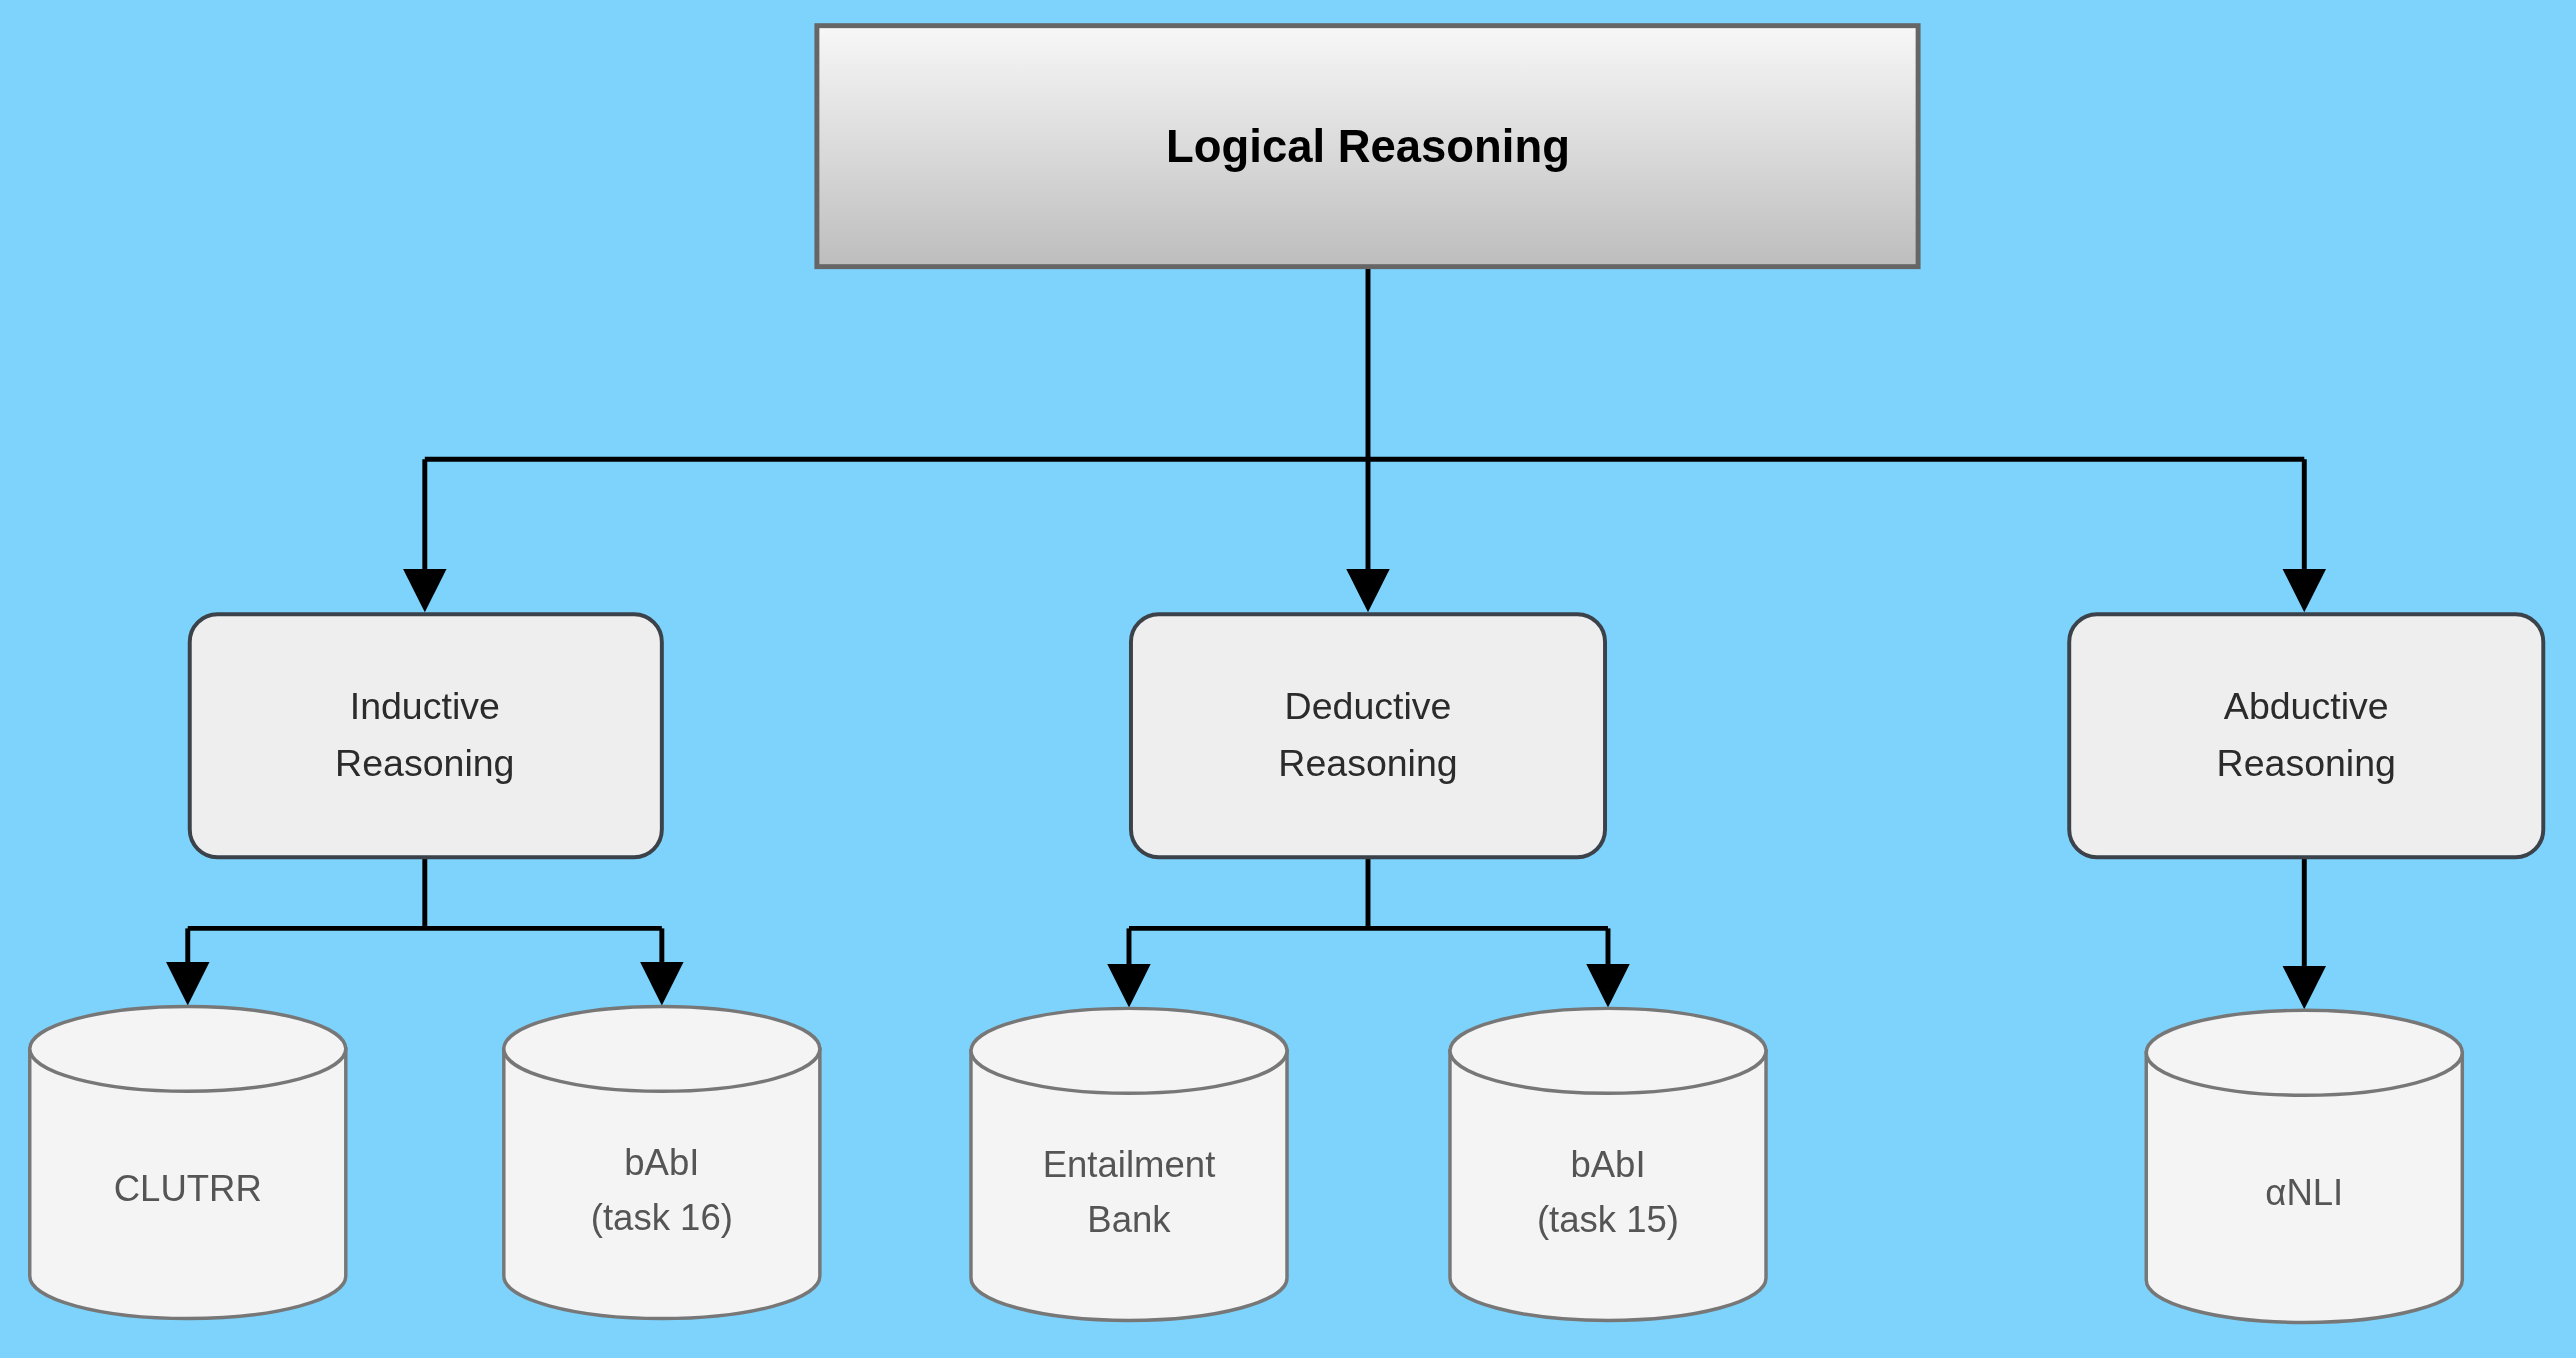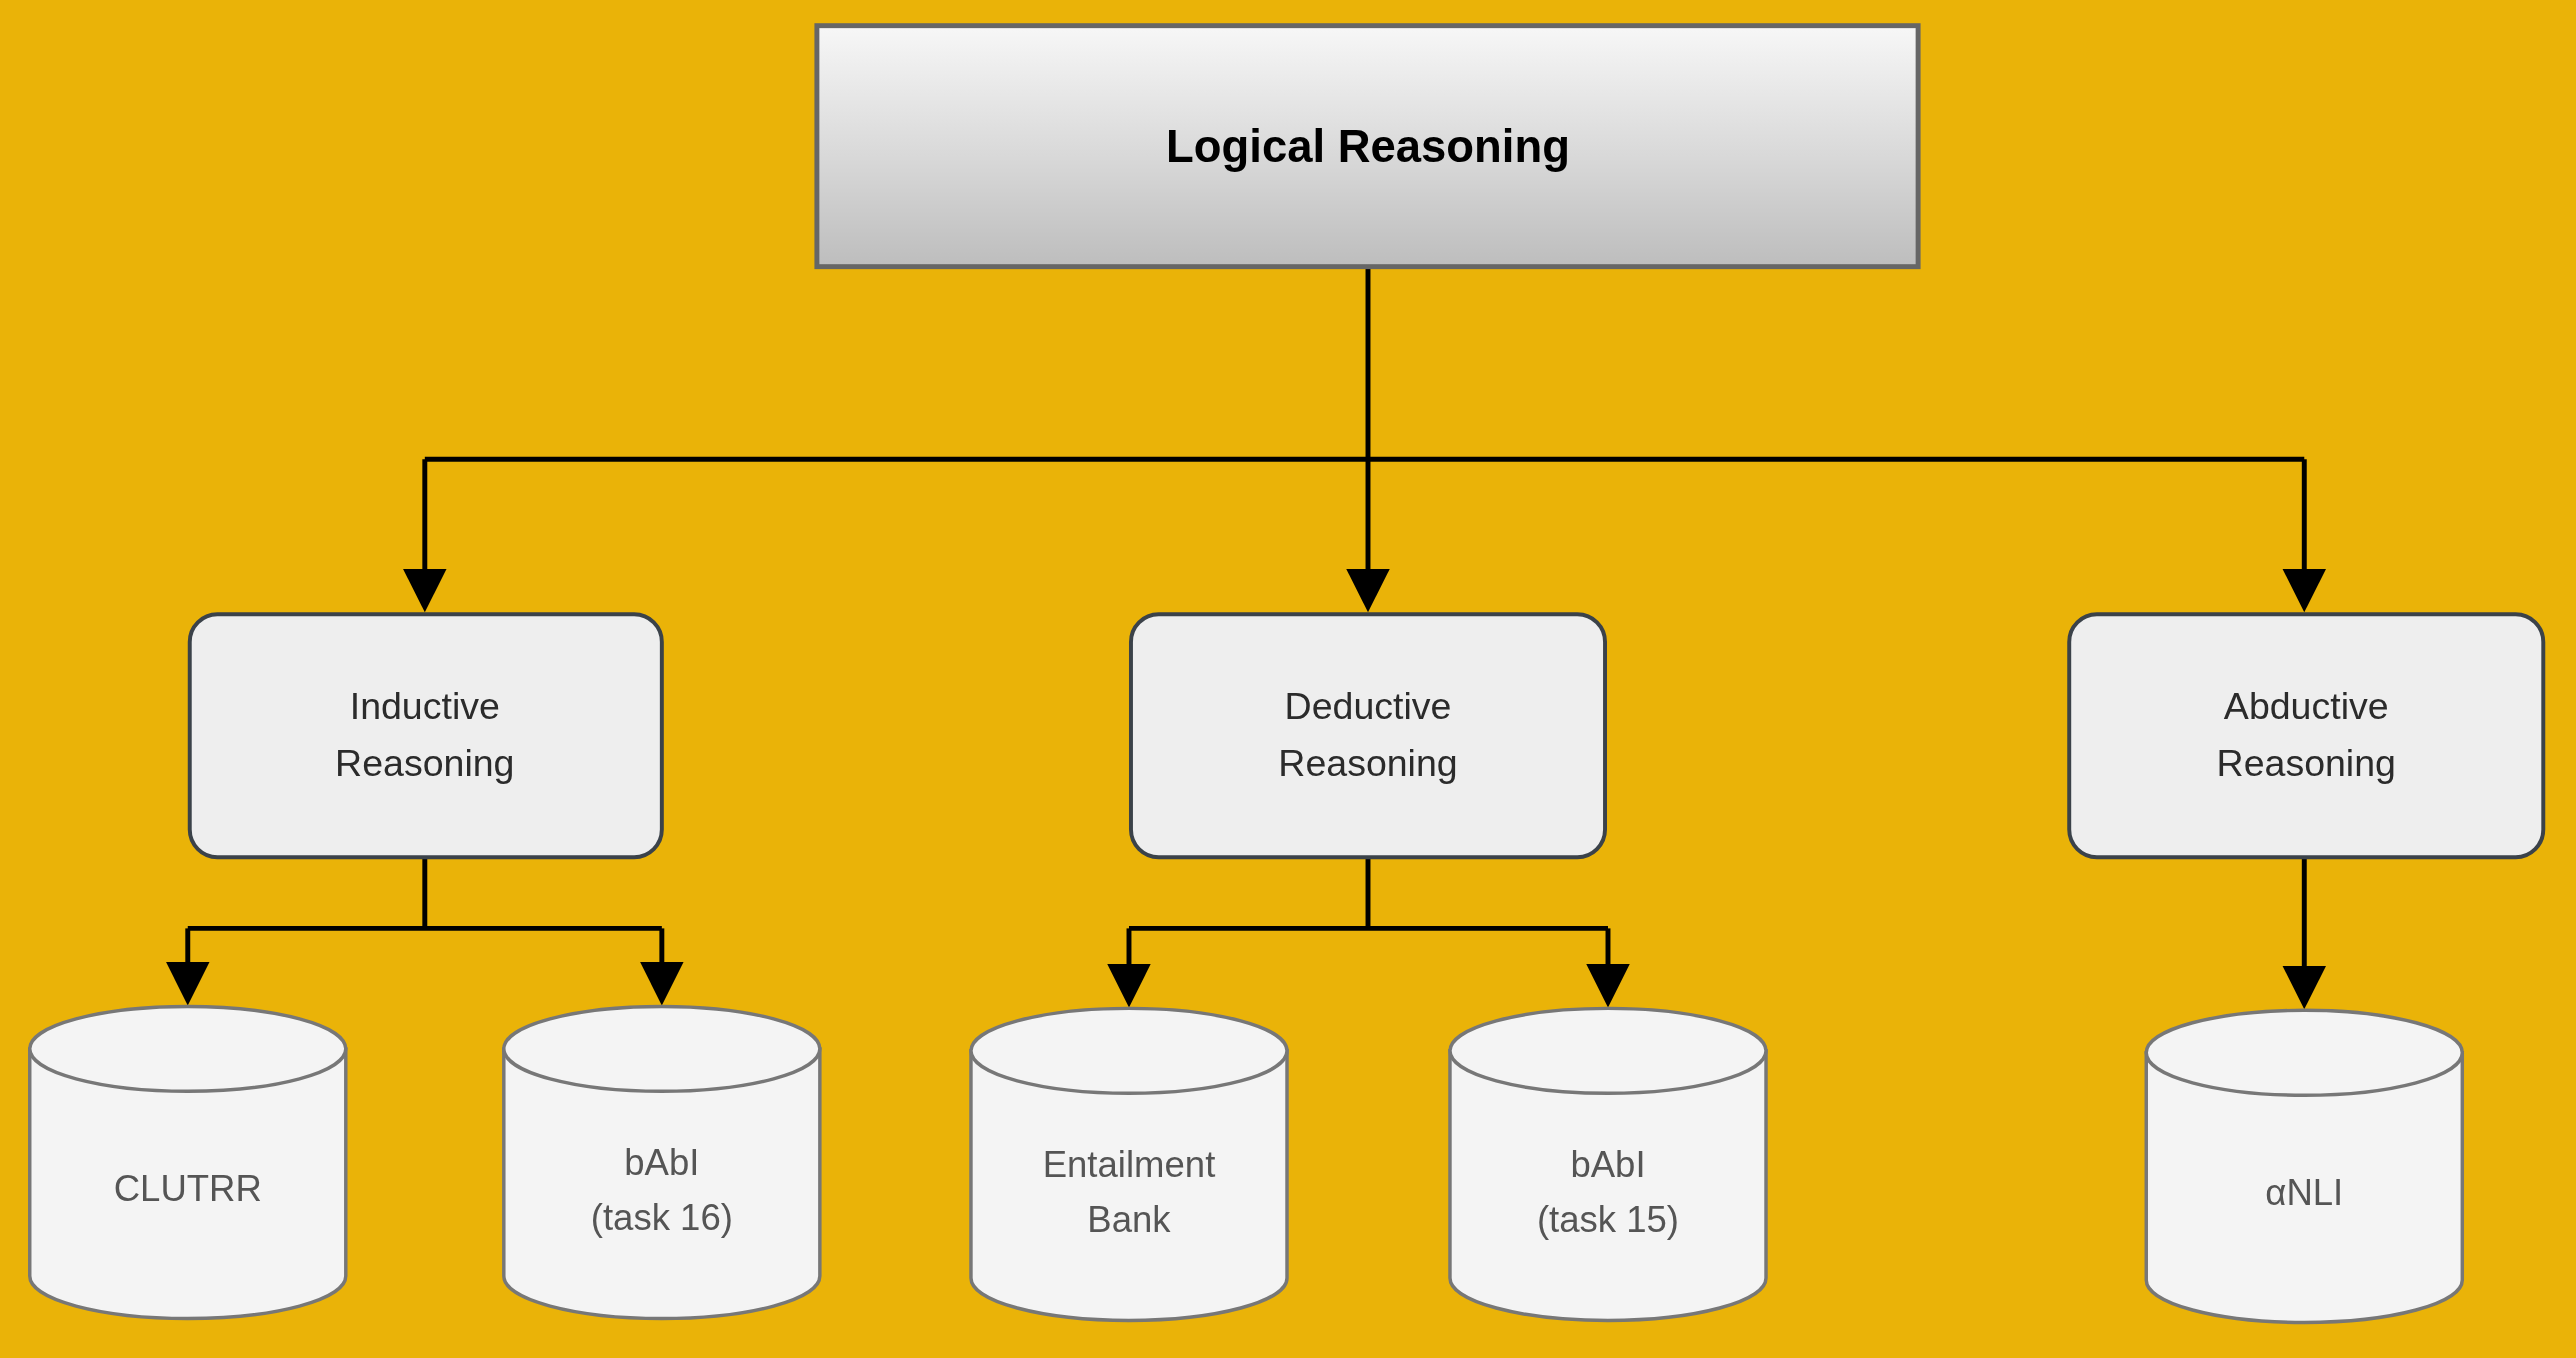--- a/index.html
+++ b/index.html
@@ -10,21 +10,21 @@
   body {
     width: 2576px;
     height: 1358px;
     overflow: hidden;
     font-family: "Liberation Sans", sans-serif;
   }
   #diagram-root {
     position: relative;
     width: 2576px;
     height: 1358px;
-    background: #eab308;
+    background: #7dd3fc;
   }
   svg#flow {
     display: block;
     width: 2576px;
     height: 1358px;
   }
   .node-label {
     font-family: "Liberation Sans", sans-serif;
     text-anchor: middle;
     dominant-baseline: middle;

